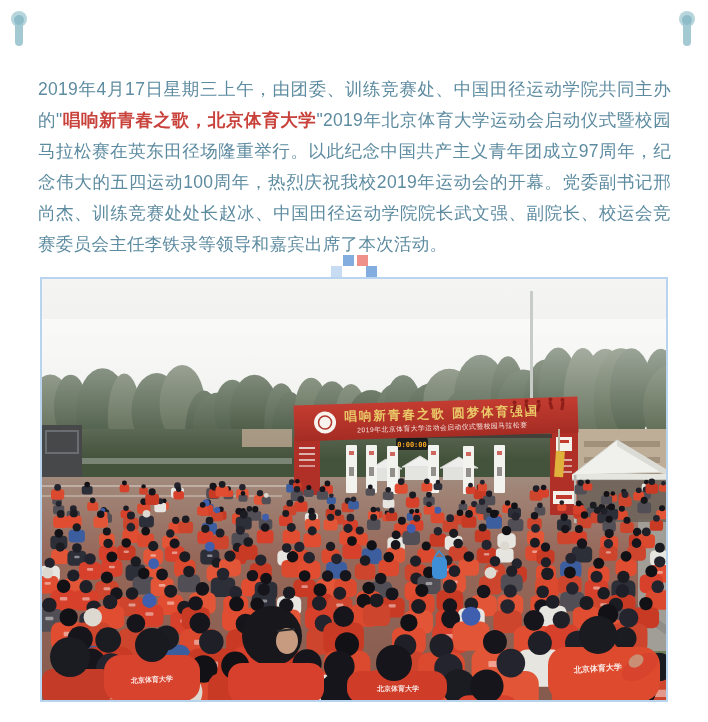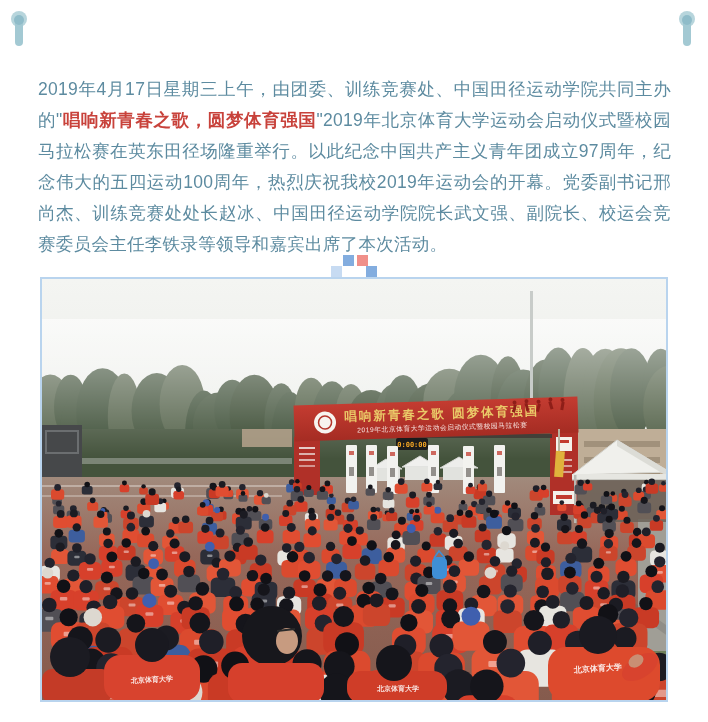--- a/index.html
+++ b/index.html
@@ -46,21 +46,21 @@
     <div class="head"></div>
     <div class="stem"></div>
     <div class="head-inner"></div>
   </div>
   <div class="pin pin-right">
     <div class="head"></div>
     <div class="stem"></div>
     <div class="head-inner"></div>
   </div>
 
-  <p class="article"><span>2019年4月17日星期三上午，由团委、训练竞赛处、中国田径运动学院共同主办的"</span><span class="hl">唱响新青春之歌，圆梦体育强国</span><span>"2019年北京体育大学运动会启动仪式暨校园马拉松赛在英东田径场隆重举行。以此纪念中国共产主义青年团成立97周年，纪念伟大的五四运动100周年，热烈庆祝我校2019年运动会的开幕。党委副书记邢尚杰、训练竞赛处处长赵冰、中国田径运动学院院长武文强、副院长、校运会竞赛委员会主任李铁录等领导和嘉宾出席了本次活动。</span></p>
+  <p class="article"><span>2019年4月17日星期三上午，由团委、训练竞赛处、中国田径运动学院共同主办的"</span><span class="hl">唱响新青春之歌，北京体育大学</span><span>"2019年北京体育大学运动会启动仪式暨校园马拉松赛在英东田径场隆重举行。以此纪念中国共产主义青年团成立97周年，纪念伟大的五四运动100周年，热烈庆祝我校2019年运动会的开幕。党委副书记邢尚杰、训练竞赛处处长赵冰、中国田径运动学院院长武文强、副院长、校运会竞赛委员会主任李铁录等领导和嘉宾出席了本次活动。</span></p>
 
   <div class="deco">
     <div class="sq sq-pale"></div>
     <div class="sq sq-blue-top"></div>
     <div class="sq sq-salmon"></div>
     <div class="sq sq-blue-bottom"></div>
   </div>
 
   <div class="photo-frame">
     <svg id="photo-svg" width="624" height="421" viewBox="0 0 624 421">

